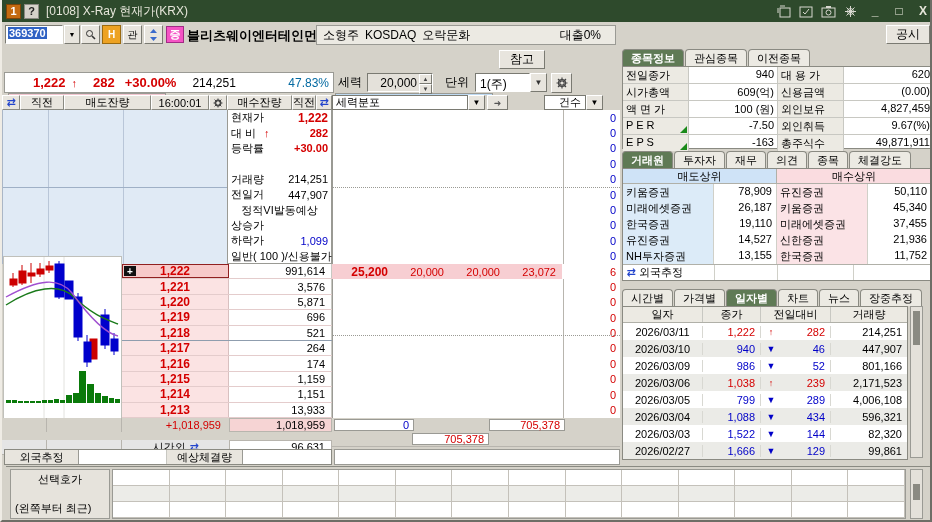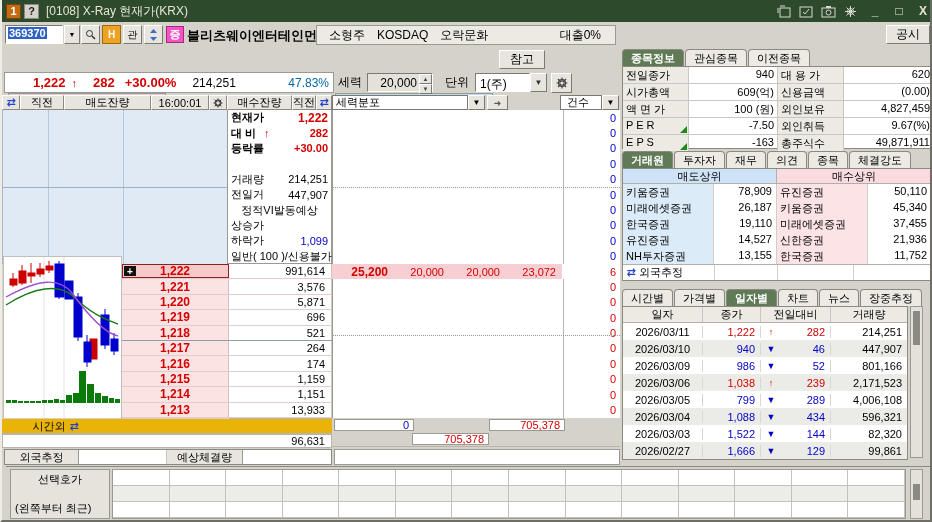--- a/index.html
+++ b/index.html
@@ -26,21 +26,21 @@
   .btn { display:flex; align-items:center; justify-content:center; cursor:default; }
 
   
   #toolbar { left:0; top:23px; width:932px; height:24px; }
   #code-box { left:3px; top:2px; width:58px; height:19px; padding:1px 2px; }
   #code-box .sel { background:#2f62c4; color:#fff; font-weight:bold; padding:0 1px; }
   .tool-btn { position:absolute; top:2px; height:19px; font-size:10px; }
   #badge-jeung { left:164px; top:3px; width:18px; height:17px; background:#f553c4; color:#fff; font-weight:bold; display:flex; align-items:center; justify-content:center; border:1px solid #a22a85; }
   #stock-name { left:185px; top:4px; font-size:13px; font-weight:bold; white-space:nowrap; }
   #market-box { left:314px; top:2px; width:300px; height:20px; background:#eceae3; border:1px solid #9a9a94; display:flex; align-items:center; }
-  #market-box span { margin-left:12px; font-size:12px; }
+  #market-box span { margin-left:6px; font-size:12px; }
   #market-box .loan { margin-left:auto; margin-right:14px; }
   #gongsi-btn { left:884px; top:2px; width:44px; height:19px; font-size:12px; }
 
   
   .gauge { top:49px; height:20px; border:1px solid #9a9a94; display:flex; align-items:center; justify-content:center; font-size:12px;margin-top:44px; }
   #gauge-power { left:6px; width:158px; background:#f2c6d0; }
   #gauge-inout { left:168px; width:158px; background:#bedaf2; }
   #gauge-fill  { left:333px; width:158px; background:#bedaf2; }
   #chamgo-btn  { left:497px; top:50px; width:46px; height:19px; font-size:12px; }
 
@@ -68,58 +68,58 @@
   .obh { top:95px; height:15px; background:#e8e5de; border:1px solid; border-color:#fff #8a8a82 #8a8a82 #fff; display:flex; align-items:center; justify-content:center; font-size:11px; }
   .swap-ico { font-size:11px; color:#2244cc; font-weight:bold; }
   .gear-svg { display:block; }
 
   
   #ask-zone { left:0; top:110px; width:225px; height:154px; background:#e0eaf5; border-left:1px solid #aab6c6; }
   #ask-zone .vline { position:absolute; top:0; bottom:0; width:1px; background:#b9c6d8; }
   #ask-zone .mid { position:absolute; left:0; right:0; top:77px; height:1px; background:#9fb0c6; }
   #ob-info { left:225px; top:110px; width:105px; height:154px; background:#fff; border:1px solid #9a9a94; border-top:none; }
   #ob-info .irow { height:15.4px; display:flex; align-items:center; padding:0 3px; font-size:11px; white-space:nowrap; }
-  #ob-info .lab { font-weight:bold; }
+  #ob-info .lab { font-weight:normal; }
   #ob-info .val { margin-left:auto; }
   .red { color:#d40000; } .blue { color:#0000c8; } .bold { font-weight:bold; }
 
   #chart { left:1px; top:256px; width:119px; height:166px; background:#fff; border:1px solid #c0c0ba; }
 
   #bid-zone { left:120px; top:264px; width:210px; height:154px; display:grid; grid-template-rows:repeat(10,1fr); }
   .bid-row { display:flex; border-bottom:1px solid #e4cccc; }
   .bid-row.group-sep { border-bottom:1px solid #8f9dae; }
   .bid-price { width:107px; background:#fbe3e3; color:#d40000; font-weight:bold; font-size:12px; display:flex; align-items:center; justify-content:flex-end; padding-right:38px; border-right:1px solid #d8c0c0; position:relative; }
   .bid-qty { flex:1; background:#fff; display:flex; align-items:center; justify-content:flex-end; padding-right:6px; font-size:11px; border-right:1px solid #c8c8c2; }
   .bid-row.sel .bid-price { background:#f6caca; outline:1px solid #902020; outline-offset:-1px; }
   .plusbox { position:absolute; left:2px; top:2px; bottom:2px; width:12px; background:#111; color:#fff; font-weight:bold; display:flex; align-items:center; justify-content:center; font-size:10px; }
 
   
   .strip { left:0; width:330px; display:flex; }
   #total-strip { top:418px; height:14px; background:#d5d2c9; }
   #total-strip .sp1 { width:45px; border-right:1px solid #b8b5ae; }
   #total-strip .sp2 { width:75px; border-right:1px solid #b8b5ae; }
   #total-strip .tp { width:107px; color:#d40000; display:flex; align-items:center; justify-content:flex-end; padding-right:8px; background:#d5d2c9; }
   #total-strip .tq { flex:1; background:#f6d4d4; display:flex; align-items:center; justify-content:flex-end; padding-right:6px; border:1px solid #b8b5ae; }
-  #after-strip { top:419px; height:15px; background:#eab308; border-bottom:1px solid #b8b5ae;flex-direction:column; }
+  #after-strip { top:440px; height:15px; background:#e5e5e5; border-bottom:1px solid #b8b5ae; }
   #after-strip .sp1 { width:45px; border-right:1px solid #b8b5ae; }
   #after-strip .sp2 { width:75px; border-right:1px solid #b8b5ae; }
   #after-strip .lab { width:107px; display:flex; align-items:center; justify-content:center; gap:4px; }
   #after-strip .q { flex:1; background:#fff; border:1px solid #b8b5ae; display:flex; align-items:center; justify-content:flex-end; padding-right:6px; }
   #expect-strip { left:2px; top:449px; width:328px; height:16px; background:#fff; border:1px solid #8a8a82; display:flex; }
   #expect-strip .elab { width:74px; background:#e8e5de; border-right:1px solid #9a9a94; display:flex; align-items:center; justify-content:center; }
   #expect-strip .efield { width:88px; border-right:1px solid #c8c8c2; }
   #expect-strip .elab2 { width:76px; background:#e8e5de; border-right:1px solid #9a9a94; display:flex; align-items:center; justify-content:center; }
   #expect-strip .efield2 { flex:1; }
 
   
   #power-header { left:330px; top:95px; width:290px; height:15px; display:flex; align-items:center; background:#d5d2c9; }
   #power-title { width:136px; height:15px; background:#fff; border:1px solid #7a7a72; padding-left:3px; font-size:11px; display:flex; align-items:center; }
   #power-drop { width:17px; height:15px; font-size:8px; }
   #power-go { width:21px; height:15px; margin-left:2px; font-size:9px; color:#555; }
-  #count-title { margin-left:52px; width:42px; height:15px; background:#fff; border:1px solid #7a7a72; padding-left:6px; display:flex; align-items:center; }
+  #count-title { margin-left:36px; width:42px; height:15px; background:#fff; border:1px solid #7a7a72; padding-left:14px; display:flex; align-items:center; }
   #count-drop { width:17px; height:15px; font-size:8px; }
   #power-body-top { left:330px; top:110px; width:288px; height:154px; background:#fff; border-left:1px solid #9a9a94; display:grid; grid-template-rows:repeat(10,1fr); }
   #power-body-top .crow, #power-body-bot .crow { display:flex; align-items:center; justify-content:flex-end; padding-right:4px; }
   .count-line { position:absolute; left:0; right:0; height:1px; border-bottom:1px dotted #9a9a94; }
   .count-colsep { position:absolute; top:0; bottom:0; left:230px; width:1px; background:#b8b5ae; }
   #power-pinkrow { left:330px; top:264px; width:288px; height:15px; background:#fff; display:flex; align-items:center; }
   #power-pinkrow .pr-bg { position:absolute; left:0; top:0; width:230px; height:15px; background:#f7ced2; }
   #power-pinkrow span { position:relative; }
   #power-pinkrow .v0 { width:56px; text-align:right; color:#d40000; font-weight:bold; font-size:12px; }
   #power-pinkrow .v { width:56px; text-align:right; color:#d40000; }

